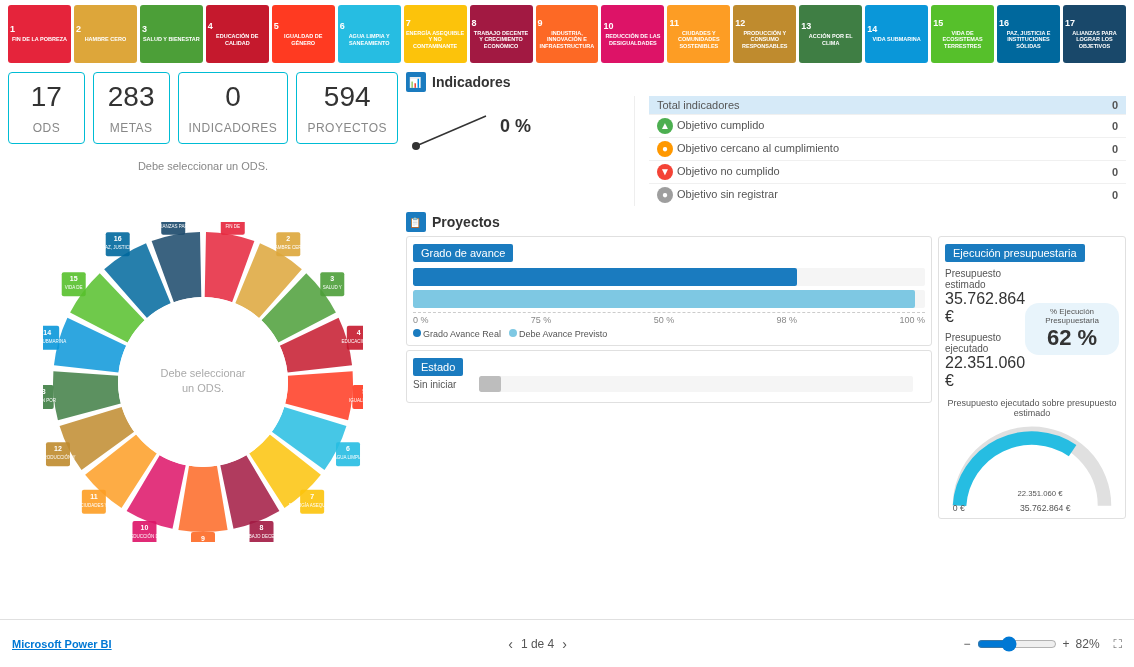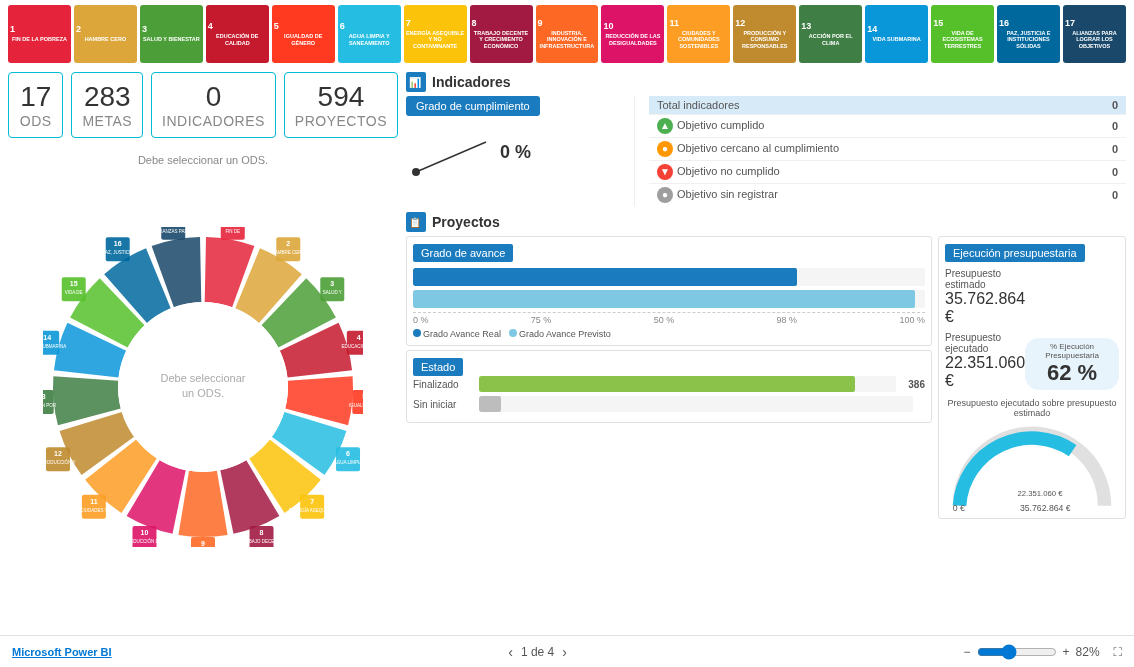--- a/index.html
+++ b/index.html
@@ -16,21 +16,21 @@
     
     .content-area { display: flex; flex: 1; padding: 4px 8px; gap: 8px; }
 
     
     .left-panel { width: 390px; display: flex; flex-direction: column; gap: 4px; }
 
     
     .stats-row { display: flex; gap: 8px; }
     .stat-card { flex: 1; border: 1.5px solid #00bcd4; border-radius: 4px; padding: 8px 10px; text-align: center; background: white; }
     .stat-value { font-size: 28px; font-weight: 300; color: #333; }
-    .stat-label { font-size: 14px; color: #888; text-transform: uppercase; letter-spacing: 0.5px; margin-top: 0; }
+    .stat-label { font-size: 12px; color: #888; text-transform: uppercase; letter-spacing: 0.5px; margin-top: 8px; }
 
     
     .donut-area { flex: 1; position: relative; display: flex; align-items: center; justify-content: center; }
     .donut-label { position: absolute; top: 12px; font-size: 11px; color: #888; }
 
     
     .right-panel { flex: 1; display: flex; flex-direction: column; gap: 6px; }
 
     
     .section-header { display: flex; align-items: center; gap: 6px; font-size: 14px; font-weight: 600; color: #333; margin-bottom: 4px; }
@@ -56,32 +56,32 @@
     .legend-dot { width: 8px; height: 8px; border-radius: 50%; display: inline-block; margin-right: 2px; }
 
     
     .estado-card { border: 1px solid #e0e0e0; border-radius: 3px; padding: 6px; }
     .estado-title { background: #1a7bbf; color: white; font-size: 11px; padding: 3px 8px; border-radius: 2px; margin-bottom: 0; display: inline-block; }
     .estado-row { display: flex; align-items: center; gap: 6px; margin-bottom: 4px; font-size: 11px; color: #555; }
 
     
     .ejecucion-card { border: 1px solid #e0e0e0; border-radius: 3px; padding: 6px; }
     .ejecucion-title { background: #1a7bbf; color: white; font-size: 11px; padding: 3px 8px; border-radius: 2px; margin-bottom: 6px; display: inline-block; }
-    .ejec-row { display: flex; justify-content: space-between; align-items: flex-end; }
+    .ejec-row { display: flex; justify-content: space-between; align-items: center; }
     .ejec-text { font-size: 10px; color: #555; }
     .ejec-val { font-size: 16px; font-weight: 300; color: #333; }
     .ejec-percent-box { background: #e8f4fb; border-radius: 14px; padding: 4px 8px; text-align: center; }
     .ejec-percent-label { font-size: 8px; color: #555; }
     .ejec-percent-val { font-size: 22px; font-weight: bold; color: #333; }
 
     
     .semi-gauge { display: flex; justify-content: center; align-items: flex-end; margin-top: 4px; }
 
     
-    .bottom-bar { height: 32px; background: white; border-top: 1px solid #e0e0e0; display: flex; align-items: center; justify-content: space-between; padding: 0 12px; gap: 20px; }
+    .bottom-bar { height: 48px; background: white; border-top: 1px solid #e0e0e0; display: flex; align-items: center; justify-content: space-between; padding: 0 12px; gap: 20px; }
     .powerbi-link { color: #0078d4; font-size: 11px; text-decoration: underline; font-weight: 600; }
     .pagination { display: flex; align-items: center; gap: 8px; font-size: 12px; color: #555; }
     .zoom-controls { display: flex; align-items: center; gap: 6px; font-size: 12px; color: #555; }
     .zoom-slider { width: 80px; accent-color: #0078d4; }
 
     
     .donut-svg-container { position: relative; width: 320px; height: 320px; }
     .total-row { background: #d6eaf8; }
   </style>
 </head>
@@ -263,23 +263,20 @@
 
     <div class="right-panel">
 
       <div class="indicators-section">
         <div class="section-header">
           <div class="section-icon">📊</div>
           <span>Indicadores</span>
         </div>
         <div style="display:flex; gap:8px; align-items:stretch;">
           <div style="display:flex; flex-direction:column; gap:0; min-width:220px;">
-            <div style="display:flex; align-items:center; gap:8px; margin-bottom:6px;">
-              <div class="cumplimiento-label">Grado de cumplimiento</div>
-            </div>
             <div style="display:flex; align-items:center; gap:4px;">
 
               <div style="width:90px; height:60px; position:relative;">
                 <svg width="90" height="60" viewBox="0 0 90 60">
                   <line x1="10" y1="50" x2="80" y2="20" stroke="#333" stroke-width="1.5"></line>
                   <circle cx="10" cy="50" r="4" fill="#333"></circle>
                 </svg>
               </div>
               <div style="font-size:18px; font-weight:bold; color:#333;">0 %</div>
             </div>
@@ -334,33 +331,26 @@
               
               <div style="display:flex; justify-content:space-between; font-size:9px; color:#888; border-top:1px dashed #ccc; padding-top:2px;">
                 <span>0 %</span>
                 <span>75 %</span>
                 <span>50 %</span>
                 <span>98 %</span>
                 <span>100 %</span>
               </div>
               <div class="bar-legend">
                 <span><span class="legend-dot" style="background:#1a7bbf;"></span><span>Grado Avance Real</span></span>
-                <span><span class="legend-dot" style="background:#7ec8e3;"></span><span>Grado Avance Previsto</span></span>
+                <span><span class="legend-dot" style="background:#7ec8e3;"></span><span>Debe Avance Previsto</span></span>
               </div>
             </div>
 
             <div class="estado-card">
               <div class="estado-title">Estado</div>
-              <div class="estado-row">
-                <span style="width:60px; font-size:10px; color:#555;">Finalizado</span>
-                <div style="flex:1; height:16px; background:#f5f5f5; border-radius:2px; overflow:hidden; position:relative;">
-                  <div style="width:90%; height:100%; background:#8bc34a; border-radius:2px;"></div>
-                </div>
-                <span style="margin-left:6px; font-size:10px; font-weight:600;">386</span>
-              </div>
               <div class="estado-row">
                 <span style="width:60px; font-size:10px; color:#555;">Sin iniciar</span>
                 <div style="flex:1; height:16px; background:#f5f5f5; border-radius:2px; overflow:hidden; position:relative;">
                   <div style="width:5%; height:100%; background:#bdbdbd; border-radius:2px;"></div>
                 </div>
                 <span style="margin-left:6px; font-size:10px; font-weight:600;"></span>
               </div>
             </div>
           </div>
 

